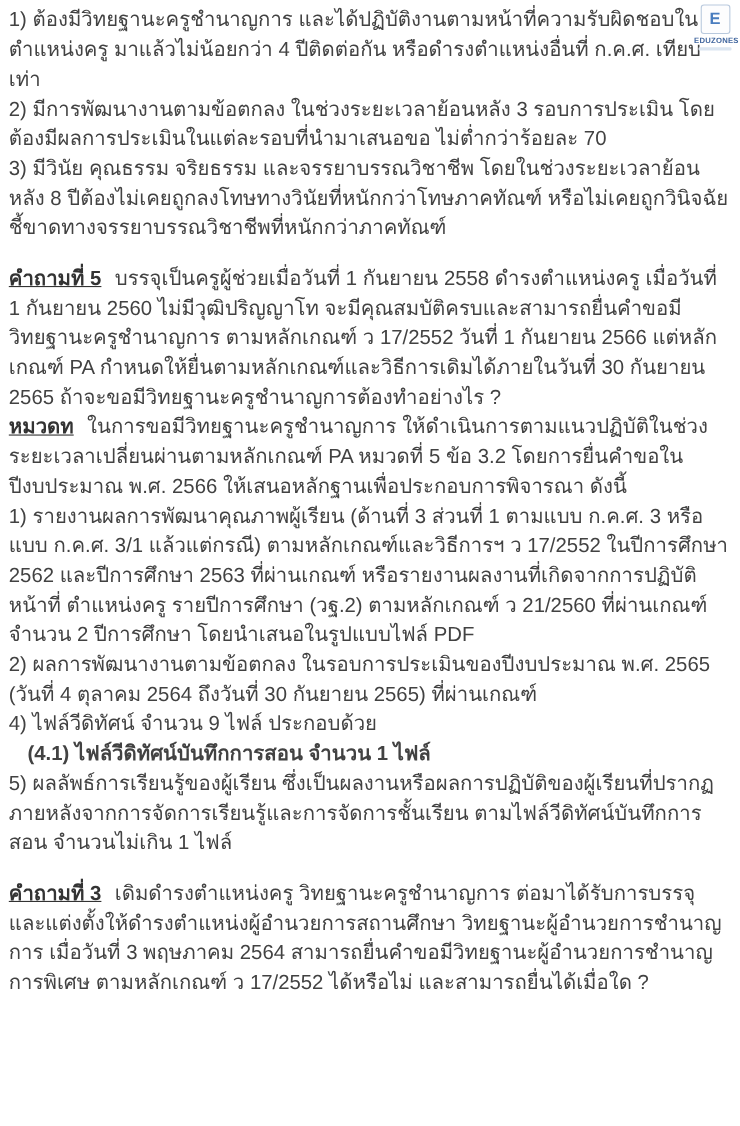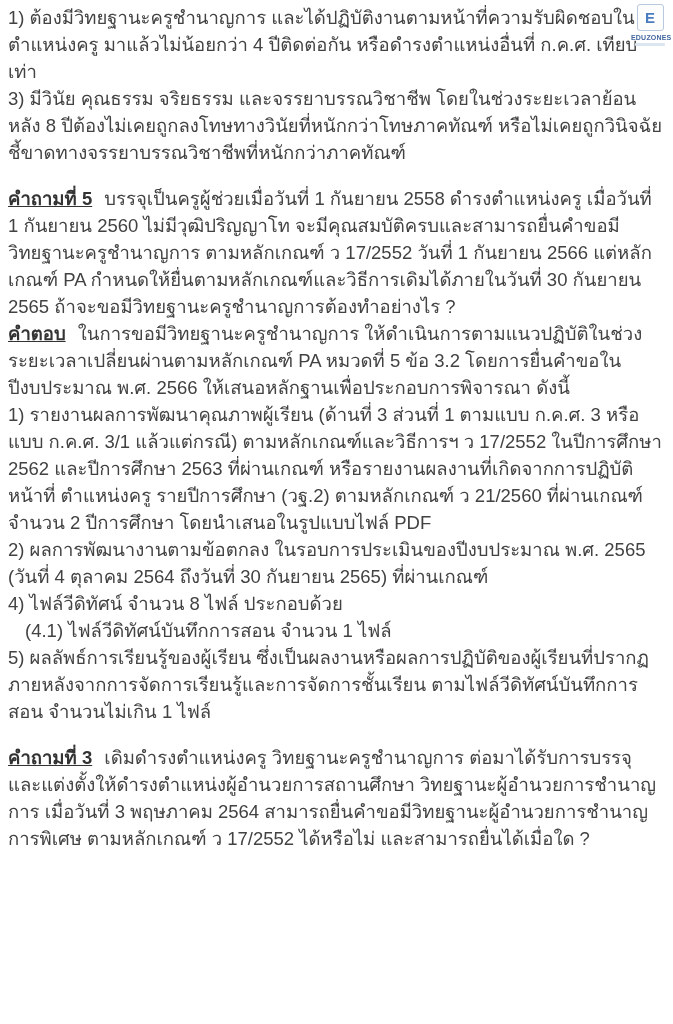--- a/index.html
+++ b/index.html
@@ -21,21 +21,21 @@
   .para, .item { margin: 0; }
   .gap-top { margin-top: 19px; }
   .label {
     font-weight: bold;
     text-decoration: underline;
     color: #333333;
     margin-right: 7px;
     white-space: nowrap;
     text-align: center;
   }
-  .sub { text-indent: 17px; }
+  .sub { text-indent: 17px; font-weight: bold; }
 
   
   .logo {
     position: absolute;
     top: 4px;
     right: 4px;
     width: 38px;
     text-align: center;
     line-height: normal;
   }
@@ -77,35 +77,36 @@
     <div class="logo-box">
       <span>E</span>
     </div>
     <div class="logo-text">EDUZONES</div>
     <div class="logo-tagline"></div>
   </div>
 
   <div class="content">
 
     <div class="item">1) ต้องมีวิทยฐานะครูชำนาญการ และได้ปฏิบัติงานตามหน้าที่ความรับผิดชอบในตำแหน่งครู มาแล้วไม่น้อยกว่า 4 ปีติดต่อกัน หรือดำรงตำแหน่งอื่นที่ ก.ค.ศ. เทียบเท่า</div>
+    <div class="item">2) มีการพัฒนางานตามข้อตกลง ในช่วงระยะเวลาย้อนหลัง 3 รอบการประเมิน โดยต้องมีผลการประเมินในแต่ละรอบที่นำมาเสนอขอ ไม่ต่ำกว่าร้อยละ 70</div>
     <div class="item">3) มีวินัย คุณธรรม จริยธรรม และจรรยาบรรณวิชาชีพ โดยในช่วงระยะเวลาย้อนหลัง 8 ปีต้องไม่เคยถูกลงโทษทางวินัยที่หนักกว่าโทษภาคทัณฑ์ หรือไม่เคยถูกวินิจฉัยชี้ขาดทางจรรยาบรรณวิชาชีพที่หนักกว่าภาคทัณฑ์</div>
 
     <p class="para gap-top">
       <span class="label">คำถามที่ 5</span>
       <span>บรรจุเป็นครูผู้ช่วยเมื่อวันที่ 1 กันยายน 2558 ดำรงตำแหน่งครู เมื่อวันที่ 1 กันยายน 2560 ไม่มีวุฒิปริญญาโท จะมีคุณสมบัติครบและสามารถยื่นคำขอมีวิทยฐานะครูชำนาญการ ตามหลักเกณฑ์ ว 17/2552 วันที่ 1 กันยายน 2566 แต่หลักเกณฑ์ PA กำหนดให้ยื่นตามหลักเกณฑ์และวิธีการเดิมได้ภายในวันที่ 30 กันยายน 2565 ถ้าจะขอมีวิทยฐานะครูชำนาญการต้องทำอย่างไร ?</span>
     </p>
 
     <p class="para">
-      <span class="label">คำตอบ</span>
+      <span class="label">หมวดท</span>
       <span>ในการขอมีวิทยฐานะครูชำนาญการ ให้ดำเนินการตามแนวปฏิบัติในช่วงระยะเวลาเปลี่ยนผ่านตามหลักเกณฑ์ PA หมวดที่ 5 ข้อ 3.2 โดยการยื่นคำขอในปีงบประมาณ พ.ศ. 2566 ให้เสนอหลักฐานเพื่อประกอบการพิจารณา ดังนี้</span>
     </p>
 
     <div class="item">1) รายงานผลการพัฒนาคุณภาพผู้เรียน (ด้านที่ 3 ส่วนที่ 1 ตามแบบ ก.ค.ศ. 3 หรือ แบบ ก.ค.ศ. 3/1 แล้วแต่กรณี) ตามหลักเกณฑ์และวิธีการฯ ว 17/2552 ในปีการศึกษา 2562 และปีการศึกษา 2563 ที่ผ่านเกณฑ์ หรือรายงานผลงานที่เกิดจากการปฏิบัติหน้าที่ ตำแหน่งครู รายปีการศึกษา (วฐ.2) ตามหลักเกณฑ์ ว 21/2560 ที่ผ่านเกณฑ์ จำนวน 2 ปีการศึกษา โดยนำเสนอในรูปแบบไฟล์ PDF</div>
     <div class="item">2) ผลการพัฒนางานตามข้อตกลง ในรอบการประเมินของปีงบประมาณ พ.ศ. 2565 (วันที่ 4 ตุลาคม 2564 ถึงวันที่ 30 กันยายน 2565) ที่ผ่านเกณฑ์</div>
-    <div class="item">4) ไฟล์วีดิทัศน์ จำนวน 8 ไฟล์ ประกอบด้วย</div>
+    <div class="item">4) ไฟล์วีดิทัศน์ จำนวน 9 ไฟล์ ประกอบด้วย</div>
     <div class="item sub">(4.1) ไฟล์วีดิทัศน์บันทึกการสอน จำนวน 1 ไฟล์</div>
     <div class="item">5) ผลลัพธ์การเรียนรู้ของผู้เรียน ซึ่งเป็นผลงานหรือผลการปฏิบัติของผู้เรียนที่ปรากฏภายหลังจากการจัดการเรียนรู้และการจัดการชั้นเรียน ตามไฟล์วีดิทัศน์บันทึกการสอน จำนวนไม่เกิน 1 ไฟล์</div>
 
     <p class="para gap-top">
       <span class="label">คำถามที่ 3</span>
       <span>เดิมดำรงตำแหน่งครู วิทยฐานะครูชำนาญการ ต่อมาได้รับการบรรจุและแต่งตั้งให้ดำรงตำแหน่งผู้อำนวยการสถานศึกษา วิทยฐานะผู้อำนวยการชำนาญการ เมื่อวันที่ 3 พฤษภาคม 2564 สามารถยื่นคำขอมีวิทยฐานะผู้อำนวยการชำนาญการพิเศษ ตามหลักเกณฑ์ ว 17/2552 ได้หรือไม่ และสามารถยื่นได้เมื่อใด ?</span>
     </p>
 
   </div>
 </div>

